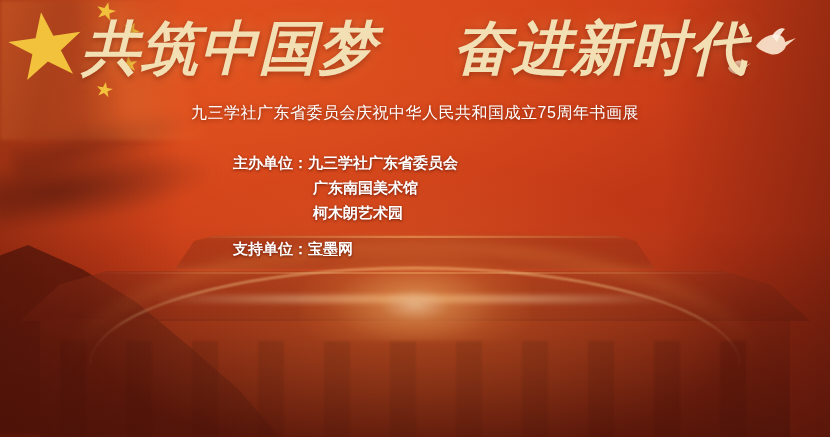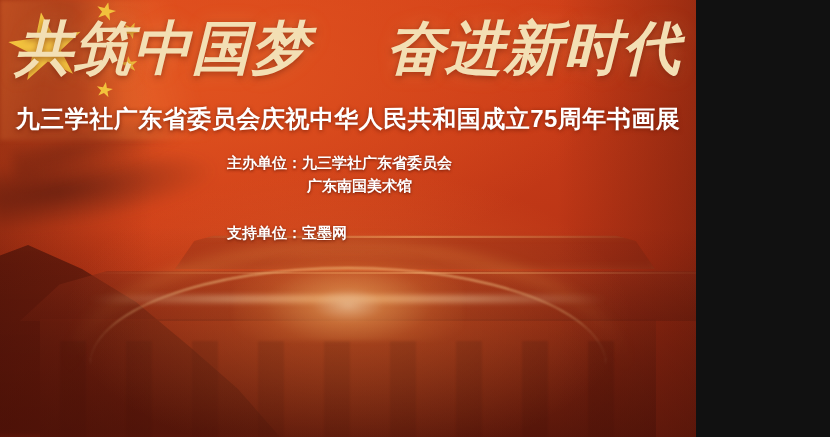--- a/index.html
+++ b/index.html
@@ -1,18 +1,18 @@
 <!DOCTYPE html>
 <html><head>
 <meta charset="utf-8">
 <style>
   html,body{margin:0;padding:0;background:#111;}
   #poster{
     position:relative;
-    width:696px;height:437px;
+    width:830px;height:437px;
     overflow:hidden;
     font-family:"Liberation Sans","DejaVu Sans",sans-serif;
     background:#b91c1c;
   }
 
   
   .layer{position:absolute;inset:0;}
 
   .bg-base{
     background:
@@ -143,40 +143,40 @@
     font-family:"DejaVu Serif","Liberation Serif",serif;
     text-shadow:0 2px 6px rgba(110,25,8,.55), 0 0 18px rgba(255,200,120,.25);
     white-space:nowrap;
   }
   .main-title .gap{display:inline-block;width:34px;}
 
   .subtitle{
     position:absolute;left:0;right:0;top:103px;
     text-align:center;
     color:#ffffff;
-    font-size:24px;
-    font-weight:bold;
+    font-size:16px;
+    font-weight:normal;
     letter-spacing:.5px;
     text-shadow:0 1px 4px rgba(100,22,6,.75);
     white-space:nowrap;
   }
 
   .org-block{
-    position:absolute;left:227px;top:150px;
+    position:absolute;left:233px;top:150px;
     color:#ffffff;
     font-size:15px;
     font-weight:bold;
     line-height:25px;
     text-shadow:0 1px 3px rgba(95,20,6,.85);
     white-space:nowrap;
   }
   .org-row{display:block;}
   .org-row .lbl{display:inline-block;}
-  .org-row.indent{padding-left:80px;font-family:Liberation Mono, monospace;}
-  .org-row.sep{margin-top:20px;}
+  .org-row.indent{padding-left:80px;}
+  .org-row.sep{margin-top:11px;}
 </style>
 </head>
 <body>
 
 <div id="poster">
 
   <div class="layer bg-base"></div>
   <div class="hill"></div>
   <div class="cloud-wisp"></div>
   <div class="cloud-wisp w2"></div>
@@ -221,17 +221,18 @@
       <span>共筑中国梦</span>
       <span class="gap"></span>
       <span>奋进新时代</span>
     </div>
 
     <div class="subtitle">九三学社广东省委员会庆祝中华人民共和国成立75周年书画展</div>
 
     <div class="org-block">
       <span class="org-row"><span class="lbl">主办单位：</span><span>九三学社广东省委员会</span></span>
       <span class="org-row indent"><span>广东南国美术馆</span></span>
+      <span class="org-row indent"><span>柯木朗艺术园</span></span>
       <span class="org-row sep"><span class="lbl">支持单位：</span><span>宝墨网</span></span>
     </div>
 
   </div>
 </div>
 
 </body></html>

